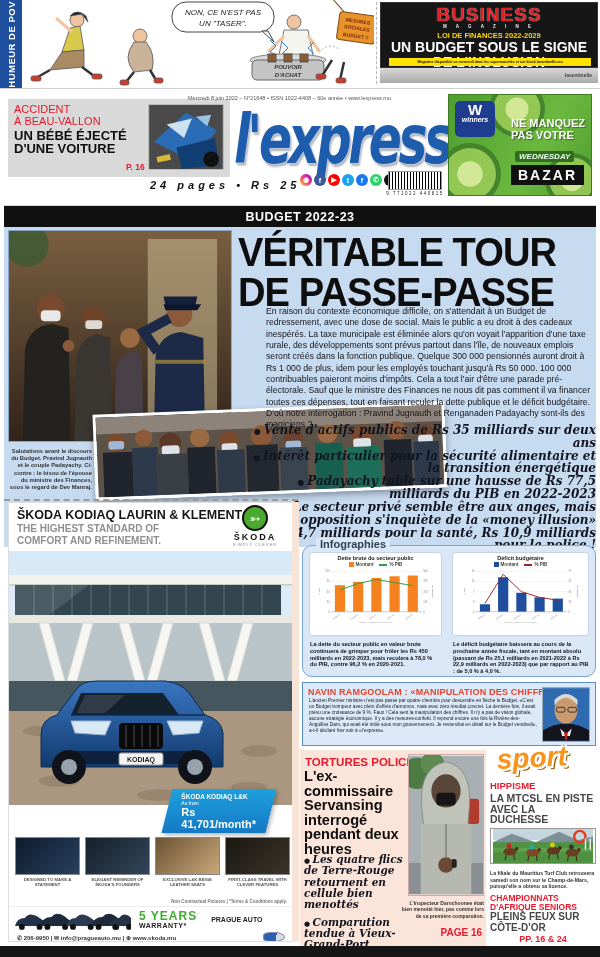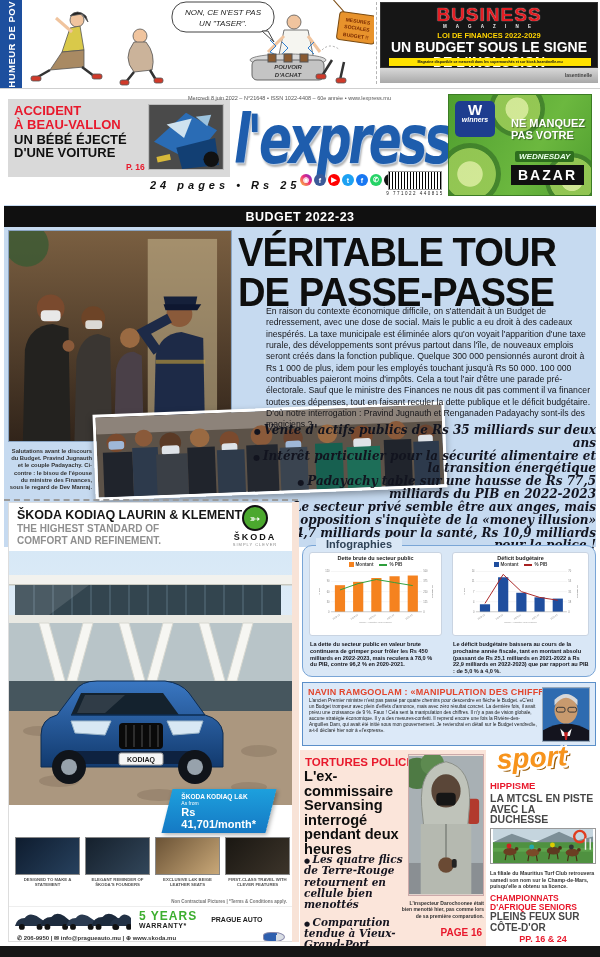--- a/index.html
+++ b/index.html
@@ -18,21 +18,21 @@
   #bizblack{position:absolute;left:0;top:0;width:218px;height:66px;background:#161616;border:1px solid #333;text-align:center;padding-top:3px}
   .biz-brand{color:#e31e24;font-weight:900;font-size:19px;letter-spacing:1px;line-height:.9;text-shadow:0 0 1px #fff}
   .biz-mag{color:#eee;font-size:4.5px;letter-spacing:4px;font-weight:700;margin-top:1px}
   .biz-kick{color:#ffd400;font-weight:800;font-size:7.5px;margin-top:2px}
   .biz-head{color:#fff;font-weight:700;font-size:14px;line-height:1.05}
   #bizstrip{position:absolute;left:8px;top:55px;width:202px;height:8px;background:#ffe200;color:#111;font-size:3.6px;font-weight:700;line-height:8px;text-align:center;overflow:hidden}
   #bizbase{position:absolute;left:0;top:66px;width:218px;height:15px;background:linear-gradient(#d8d8d8,#a9a9a9);text-align:right;font-size:5px;color:#444;font-weight:800;padding:4px 6px 0 0}
   
   #mast-rule{left:0;top:88px;width:600px;border-top:1px solid #cfcfcf}
   #accident{left:8px;top:99px;width:222px;height:78px;background:#d9d9d9;padding:5px 6px}
-  .acc-kick{color:#e8192c;font-weight:700;font-size:13px;line-height:1.05}
+  .acc-kick{color:#e8192c;font-weight:400;font-size:11px;line-height:1.05}
   .acc-title{color:#101010;font-weight:900;font-size:13px;line-height:1.0;width:128px;margin-top:2px}
   #acc-photo{position:absolute;right:6px;top:5px;width:76px;height:66px;border:1px solid #bbb}
   .acc-page{position:absolute;left:118px;bottom:5px;color:#e8192c;font-weight:800;font-size:8.5px}
   #dateline{left:188px;top:95px;width:280px;font-size:5.5px;color:#555}
   #logo{left:234px;top:99px;width:210px;font-family:"DejaVu Sans","Liberation Sans",sans-serif;
         font-style:italic;font-weight:bold;font-size:58px;color:#1e5dad;letter-spacing:-4px;
         transform:scale(.84,1.18);transform-origin:left top;white-space:nowrap;
         text-shadow:1px 1px 0 #b9cbe2,2px 3px 2px rgba(0,0,0,.3)}
   #tagline{left:150px;top:179px;font-style:italic;font-weight:800;font-size:11px;letter-spacing:4px;color:#111}
   #social-row{left:300px;top:174px;display:flex;gap:2px}
@@ -57,21 +57,21 @@
   #capA{left:8px;top:448px;width:84px;font-size:5.8px;font-weight:700;color:#333;line-height:1.25;text-align:right}
   #photoB{left:94px;top:408px;width:352px;height:86px;border:3px solid #fff;box-shadow:0 3px 7px rgba(0,0,0,.35);transform:rotate(-2.2deg)}
   .hl{left:238px;width:358px;font-weight:900;color:#0e0e0e;font-size:41px;line-height:.97;letter-spacing:-1px;transform:scaleX(.93);transform-origin:left top;white-space:nowrap}
   #intro{left:266px;top:306px;width:330px;font-size:8.7px;line-height:1.3;color:#16161a;font-weight:500}
   #hl-bullets{left:238px;top:424px;width:358px;text-align:right;color:#12141f}
   .hl-bullet{font-family:"DejaVu Serif","Liberation Serif",serif;font-style:italic;font-weight:700;font-size:12px;line-height:1.07}
   .hl-bullet::before{content:"● ";font-size:8px;font-style:normal}
   #lowdash{left:4px;top:499px;width:294px;border-top:2px dashed #9a9a9a}
   
   #info-panel{left:302px;top:545px;width:294px;height:132px;background:#d9e7f6;border:1.5px solid #79a5d6;border-radius:10px}
-  #info-label{left:316px;top:538px;background:#d9e7f6;padding:0 10px;font-size:11px;font-weight:800;color:#2f4358}
+  #info-label{left:316px;top:538px;background:#d9e7f6;padding:0 4px;font-size:11px;font-weight:800;color:#2f4358}
   .chart-card{background:#fff;border:1px solid #c9d4e2;border-radius:3px;padding:2px 2px 0}
   .chart-title{font-size:5.5px;font-weight:800;text-align:center;color:#222}
   .legend{display:flex;justify-content:center;gap:6px;margin:1px 0}
   .lgi{display:inline-flex;align-items:center;gap:2px;font-size:4.6px;color:#444;font-weight:700}
   .lgi i{width:5px;height:5px;display:inline-block}
   .lgi i.sw-line{height:2px;width:8px}
   .chart-svg{display:block;width:100%;height:56px}
   .chart-cap{font-size:5.6px;font-weight:600;color:#14141a;line-height:1.22}
   
   #ram-box{left:302px;top:682px;width:294px;height:64px;background:#dce9f8;border:1px solid #5b8fc9;padding:4px 5px}

